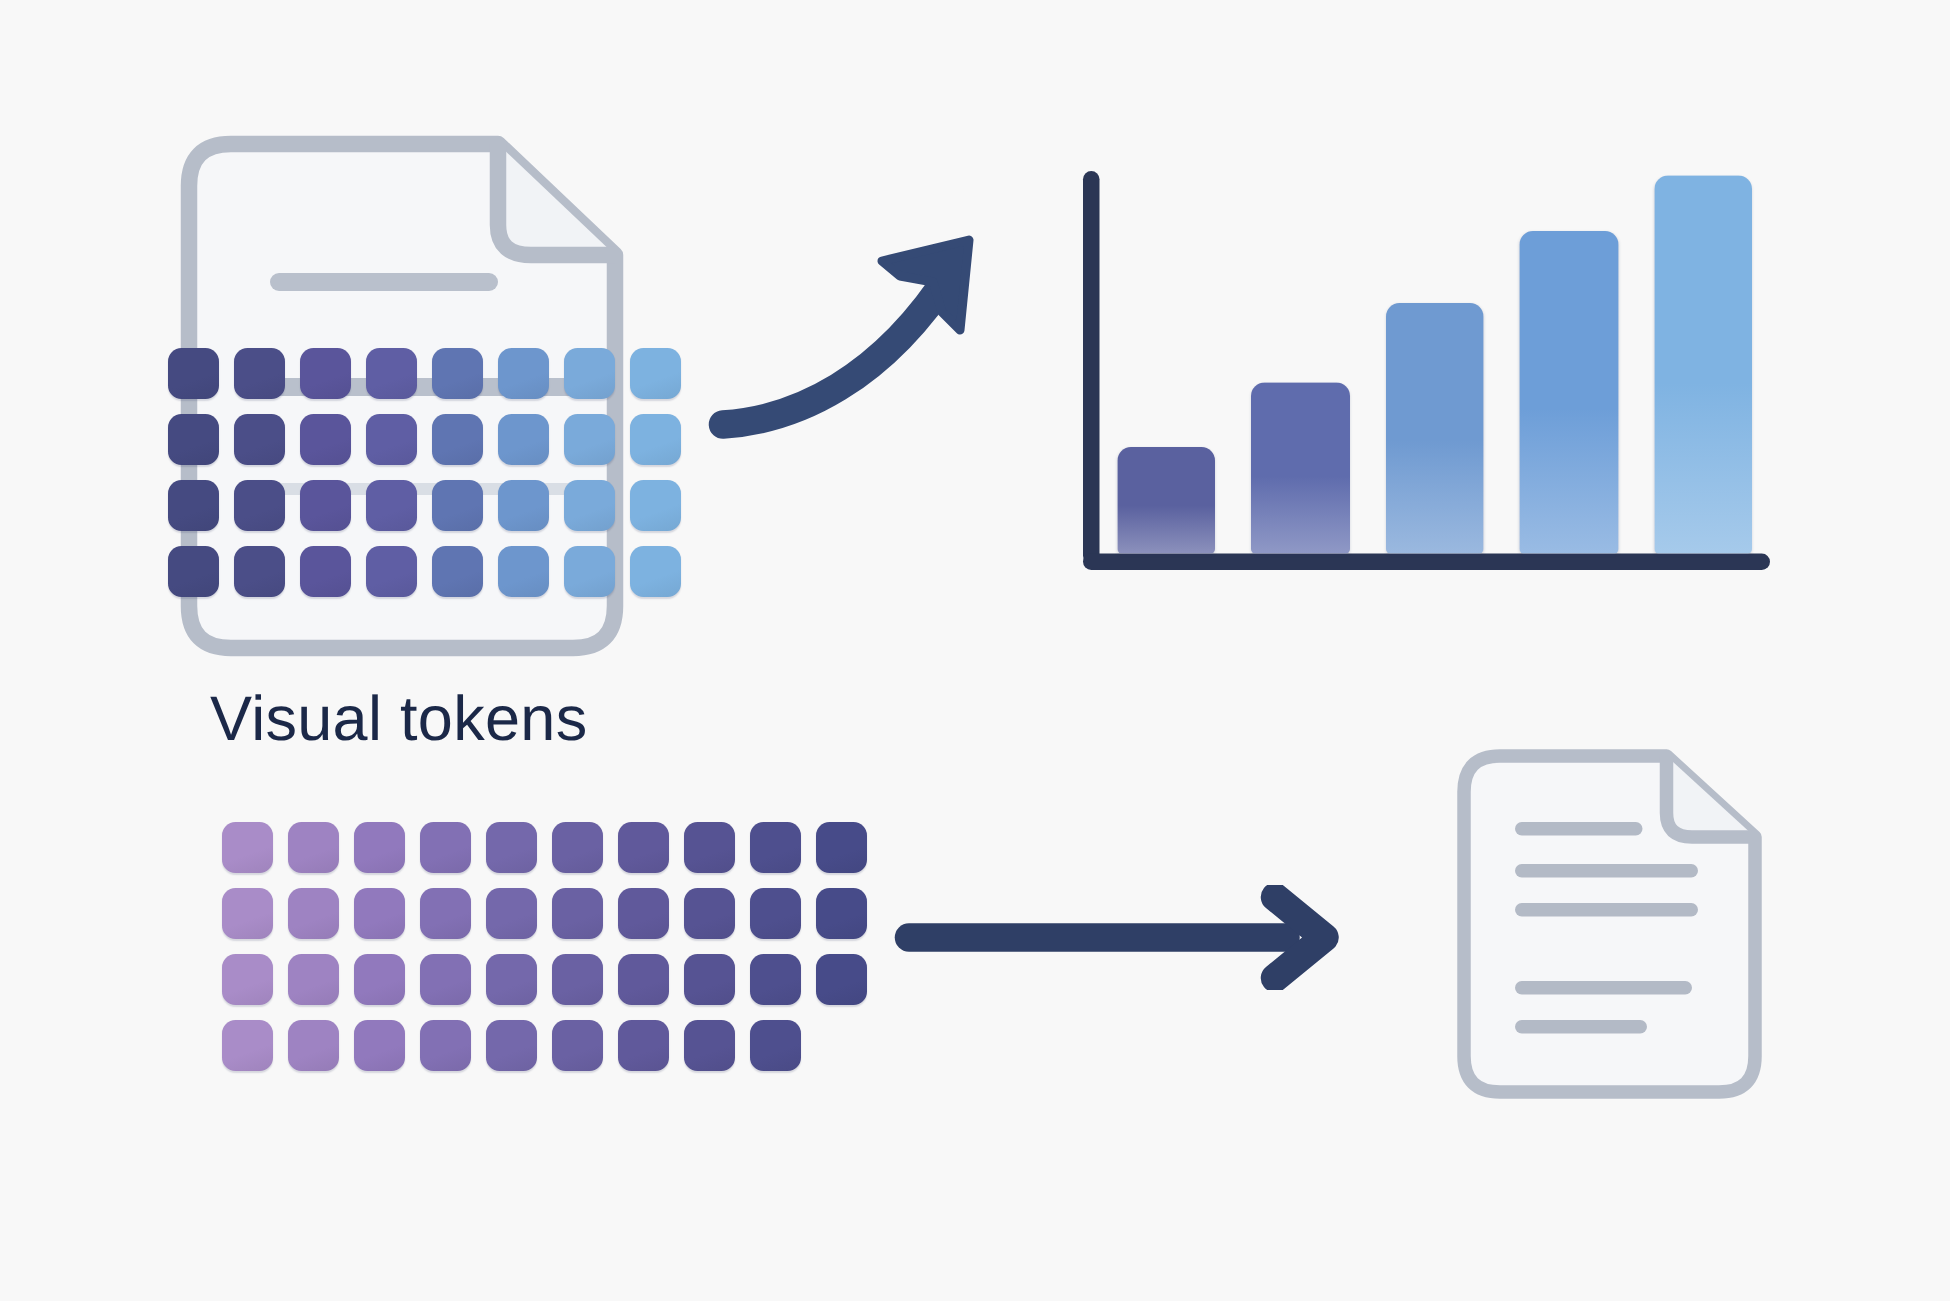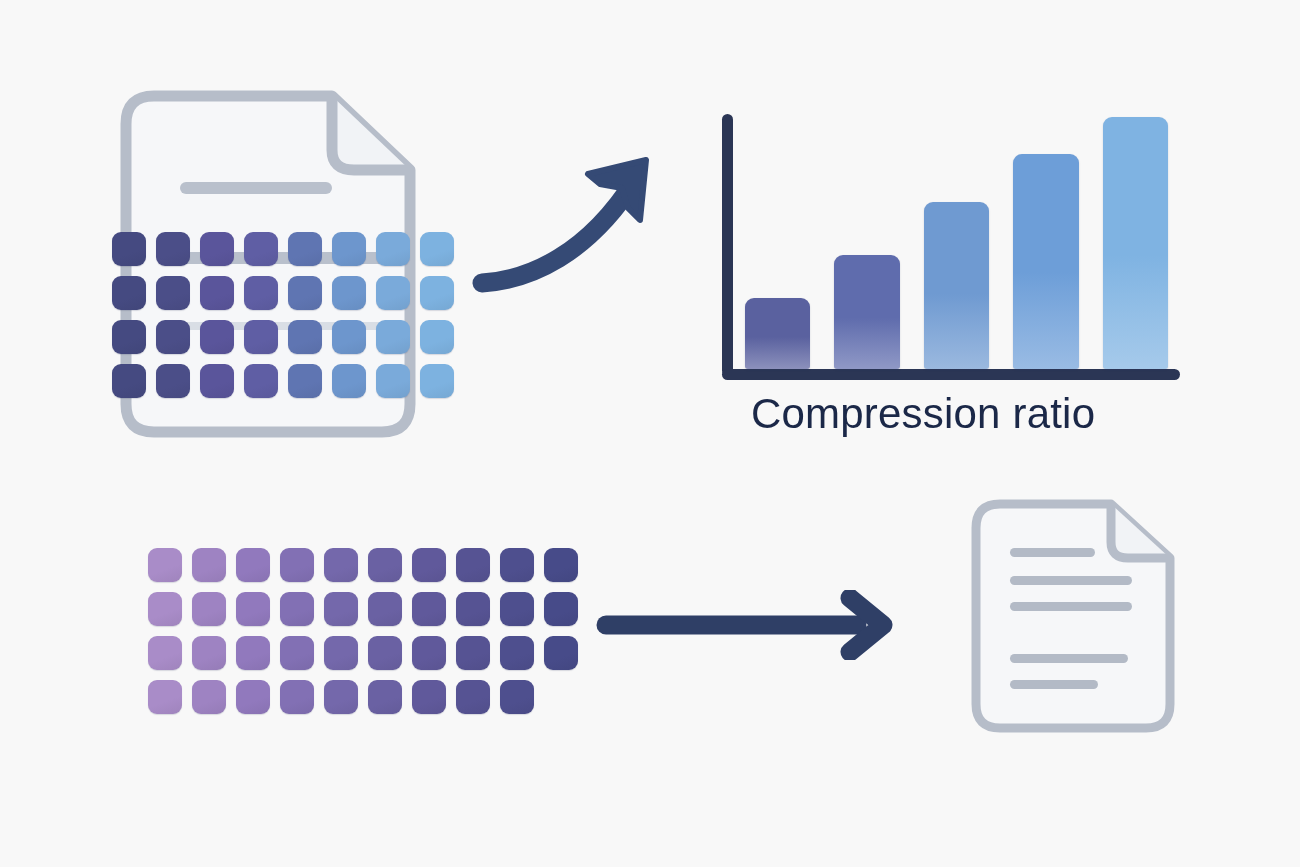--- a/index.html
+++ b/index.html
@@ -113,41 +113,41 @@
         <div class="token" style="width: 34px; height: 34px; margin-right: 10px; background: linear-gradient(160deg, rgb(75, 78, 136) 0%, rgb(75, 78, 136) 60%, rgba(0, 0, 0, 0.06) 100%) rgb(75, 78, 136);"></div>
         <div class="token" style="width: 34px; height: 34px; margin-right: 10px; background: linear-gradient(160deg, rgb(90, 85, 155) 0%, rgb(90, 85, 155) 60%, rgba(0, 0, 0, 0.06) 100%) rgb(90, 85, 155);"></div>
         <div class="token" style="width: 34px; height: 34px; margin-right: 10px; background: linear-gradient(160deg, rgb(95, 94, 164) 0%, rgb(95, 94, 164) 60%, rgba(0, 0, 0, 0.06) 100%) rgb(95, 94, 164);"></div>
         <div class="token" style="width: 34px; height: 34px; margin-right: 10px; background: linear-gradient(160deg, rgb(95, 117, 178) 0%, rgb(95, 117, 178) 60%, rgba(0, 0, 0, 0.06) 100%) rgb(95, 117, 178);"></div>
         <div class="token" style="width: 34px; height: 34px; margin-right: 10px; background: linear-gradient(160deg, rgb(109, 150, 205) 0%, rgb(109, 150, 205) 60%, rgba(0, 0, 0, 0.06) 100%) rgb(109, 150, 205);"></div>
         <div class="token" style="width: 34px; height: 34px; margin-right: 10px; background: linear-gradient(160deg, rgb(122, 170, 218) 0%, rgb(122, 170, 218) 60%, rgba(0, 0, 0, 0.06) 100%) rgb(122, 170, 218);"></div>
         <div class="token" style="width: 34px; height: 34px; margin-right: 0px; background: linear-gradient(160deg, rgb(125, 178, 224) 0%, rgb(125, 178, 224) 60%, rgba(0, 0, 0, 0.06) 100%) rgb(125, 178, 224);"></div>
       </div>
     </div>
 
+  <div class="label" style="left:140px; top:455px;">Visual tokens</div>
 
   <div class="abs" style="left:470px; top:150px;">
     <svg class="arrow-svg" width="200" height="150" viewBox="0 0 200 150" aria-hidden="true">
       <path d="M12 133 C 60 130, 118 104, 165 30" fill="none" stroke="#354a75" stroke-width="19" stroke-linecap="round"></path>
       <path d="M118 24 L176 10 L170 70 L158 58 L152 38 L130 34 Z" fill="#354a75" stroke="#354a75" stroke-width="6" stroke-linejoin="round"></path>
     </svg>
   </div>
 
   <div class="chart-area" id="chart" style="left:722px; top:100px; width:460px; height:280px;">
     <div class="axis-y" style="left:0px; top:14px; width:11px; height:262px;"></div>
     <div class="axis-x" style="left:0px; bottom:0px; width:458px; height:11px;"></div>
     <div id="bars" style="position:absolute; left:11px; bottom:11px; width:447px; height:265px;">
         <div class="bar" style="width: 65.262px; height: 70.6667px; left: 12.069px; background: linear-gradient(rgb(90, 97, 159) 0%, rgb(90, 97, 159) 55%, rgba(255, 255, 255, 0.3) 100%) rgb(90, 97, 159);"></div>
         <div class="bar" style="width: 65.262px; height: 113.571px; left: 101.469px; background: linear-gradient(rgb(95, 108, 173) 0%, rgb(95, 108, 173) 55%, rgba(255, 255, 255, 0.3) 100%) rgb(95, 108, 173);"></div>
         <div class="bar" style="width: 65.262px; height: 166.571px; left: 190.869px; background: linear-gradient(rgb(111, 154, 209) 0%, rgb(111, 154, 209) 55%, rgba(255, 255, 255, 0.3) 100%) rgb(111, 154, 209);"></div>
         <div class="bar" style="width: 65.262px; height: 214.524px; left: 280.269px; background: linear-gradient(rgb(109, 158, 216) 0%, rgb(109, 158, 216) 55%, rgba(255, 255, 255, 0.3) 100%) rgb(109, 158, 216);"></div>
         <div class="bar" style="width: 65.262px; height: 252.381px; left: 369.669px; background: linear-gradient(rgb(127, 179, 226) 0%, rgb(127, 179, 226) 55%, rgba(255, 255, 255, 0.3) 100%) rgb(127, 179, 226);"></div>
       </div>
   </div>
 
-  <div class="label" style="left:751px; top:390px;">Compression ratio</div>
 
   <div class="token-grid" id="bottom-grid" style="left:148px; top:548px;">
       <div class="token-row" style="margin-bottom: 10px;">
         <div class="token" style="width: 34px; height: 34px; margin-right: 10px; background: linear-gradient(160deg, rgb(169, 140, 200) 0%, rgb(169, 140, 200) 60%, rgba(0, 0, 0, 0.06) 100%) rgb(169, 140, 200);"></div>
         <div class="token" style="width: 34px; height: 34px; margin-right: 10px; background: linear-gradient(160deg, rgb(158, 131, 194) 0%, rgb(158, 131, 194) 60%, rgba(0, 0, 0, 0.06) 100%) rgb(158, 131, 194);"></div>
         <div class="token" style="width: 34px; height: 34px; margin-right: 10px; background: linear-gradient(160deg, rgb(145, 121, 189) 0%, rgb(145, 121, 189) 60%, rgba(0, 0, 0, 0.06) 100%) rgb(145, 121, 189);"></div>
         <div class="token" style="width: 34px; height: 34px; margin-right: 10px; background: linear-gradient(160deg, rgb(130, 112, 180) 0%, rgb(130, 112, 180) 60%, rgba(0, 0, 0, 0.06) 100%) rgb(130, 112, 180);"></div>
         <div class="token" style="width: 34px; height: 34px; margin-right: 10px; background: linear-gradient(160deg, rgb(116, 104, 171) 0%, rgb(116, 104, 171) 60%, rgba(0, 0, 0, 0.06) 100%) rgb(116, 104, 171);"></div>
         <div class="token" style="width: 34px; height: 34px; margin-right: 10px; background: linear-gradient(160deg, rgb(106, 97, 163) 0%, rgb(106, 97, 163) 60%, rgba(0, 0, 0, 0.06) 100%) rgb(106, 97, 163);"></div>
         <div class="token" style="width: 34px; height: 34px; margin-right: 10px; background: linear-gradient(160deg, rgb(96, 89, 155) 0%, rgb(96, 89, 155) 60%, rgba(0, 0, 0, 0.06) 100%) rgb(96, 89, 155);"></div>

